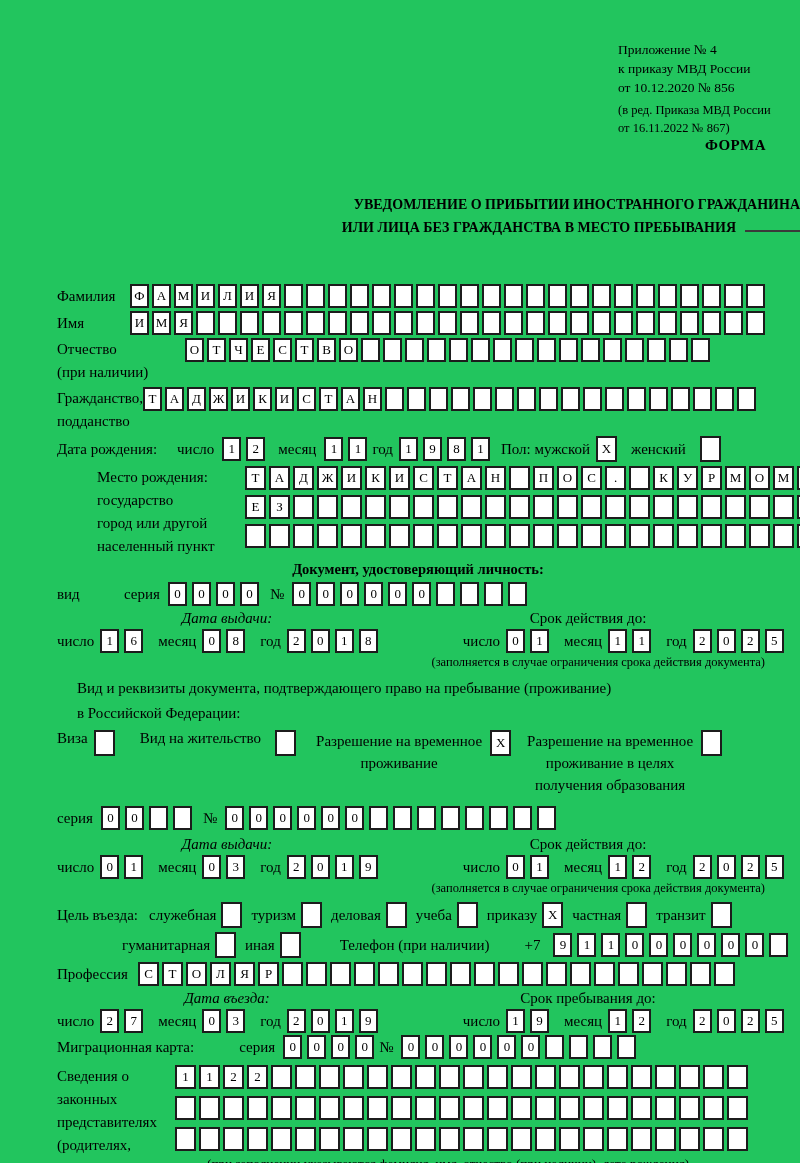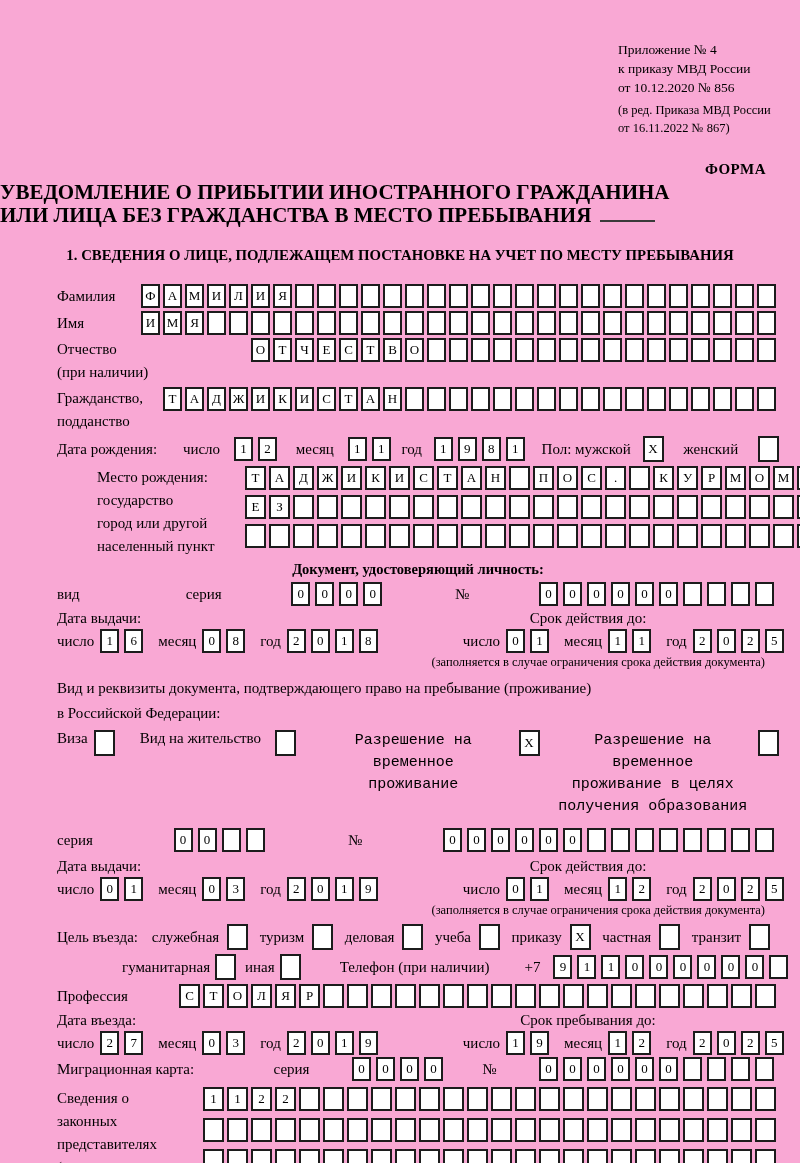--- a/index.html
+++ b/index.html
@@ -1,52 +1,52 @@
 <!DOCTYPE html>
 <html><head>
 <meta charset="utf-8">
 <style>
   html,body{margin:0;padding:0;background:#fff;}
-  .page{position:relative;width:800px;height:1163px;background:#f9a8d4;overflow:hidden;
+  .page{position:relative;width:800px;height:1163px;background:#22c55e;overflow:hidden;
         font-family:"Liberation Serif","DejaVu Serif",serif;color:#000;}
   
   .ref{position:absolute;left:618px;top:40px;font-size:13.5px;line-height:19px;}
   .ref .amend{margin-top:4px;font-size:12.5px;line-height:18px;}
-  .forma{position:absolute;top:161px;right:34px;font-weight:bold;font-size:15px;letter-spacing:.5px;}
-  .title{position:absolute;top:181px;left:0;width:100%;text-align:left;
-         font-weight:bold;font-size:21px;line-height:23px;}
+  .forma{position:absolute;top:137px;right:34px;font-weight:bold;font-size:15px;letter-spacing:.5px;}
+  .title{position:absolute;top:193px;left:0;width:100%;text-align:right;
+         font-weight:bold;font-size:14px;line-height:23px;}
   .blank-line{display:inline-block;width:55px;border-bottom:2px solid #3a3a3a;margin-left:9px;height:12px;}
   .sec1{position:absolute;top:247px;left:30px;width:740px;text-align:center;font-weight:bold;font-size:14.8px;}
   
   .content{position:absolute;left:57px;top:284px;width:722px;font-size:15px;}
-  .row{display:flex;align-items:center;margin-bottom:3px;justify-content:space-between;}
+  .row{display:flex;align-items:center;margin-bottom:3px;}
   .row.top{align-items:flex-start;}
   .lbl{flex-shrink:0;}
   .lblcol{flex-shrink:0;line-height:23px;}
   .w73{width:73px;} .w128{width:128px;} .w86{width:86px;} .w148{width:148px;margin-left:40px;} .w51{width:51px;} .w81{width:81px;} .w118{width:118px;}
   .cells{white-space:nowrap;display:inline-block;}
   .cell{display:inline-block;width:15px;height:20px;border:2px solid #1c1c1c;margin-right:3px;
         text-align:center;font-size:13px;line-height:20px;vertical-align:middle;background:#fff;}
   .wide .cell{width:17px;}
   .cb .cell{width:17px;height:22px;line-height:22px;margin-right:0;}
   .dcells .cell{margin-right:5px;}
   .cellcol .cells{display:block;margin-bottom:5px;}
   .center-bold{text-align:center;font-weight:bold;font-size:14.5px;margin:2px 0 4px 0;}
   .dhead{display:flex;margin-top:4px;}
-  .dh1{width:340px;text-align:left;}
+  .dh1{width:340px;text-align:center;font-style:italic;}
   .dh2{flex:1;text-align:center;}
   .drow{display:flex;align-items:center;margin:2px 0 2px 0;}
   .dgroup{display:flex;align-items:center;}
   .dgroup .dl{margin-right:6px;}
   .dgroup .cells{margin-right:10px;}
   .g2{margin-left:70px;}
   .note{text-align:right;font-size:12.5px;padding-right:14px;margin-bottom:6px;}
-  .intro{line-height:25px;}
+  .intro{line-height:25px;margin-left:20px;}
   .cbrow{display:flex;align-items:flex-start;margin:4px 0 10px 0;}
-  .cblbl{text-align:center;line-height:22px;font-family:Liberation Mono, monospace;}
+  .cblbl{text-align:center;line-height:22px;}
   .dl{white-space:nowrap;}
   .ml6{margin-left:6px;} .ml8{margin-left:8px;} .ml14{margin-left:14px;} .ml16{margin-left:16px;}
   .ml20{margin-left:20px;} .ml25{margin-left:25px;} .ml30{margin-left:30px;}
   .ml45{margin-left:45px;} .ml65{margin-left:65px;}
   .purpose .dl{margin-right:5px;}
   .purpose .cb{margin-right:9px;}
   .rep-note{font-size:13.2px;margin-left:150px;margin-top:2px;}
   .mb6{margin-bottom:6px;}
 </style>
 </head>
@@ -66,21 +66,20 @@
 
   <div class="forma">ФОРМА</div>
 
   <div class="title">
     <div>УВЕДОМЛЕНИЕ О ПРИБЫТИИ ИНОСТРАННОГО ГРАЖДАНИНА</div>
     <div>
       <span>ИЛИ ЛИЦА БЕЗ ГРАЖДАНСТВА В МЕСТО ПРЕБЫВАНИЯ</span><span class="blank-line"></span>
     </div>
   </div>
 
-  <div class="sec1">1. СВЕДЕНИЯ О ЛИЦЕ, ПОДЛЕЖАЩЕМ ПОСТАНОВКЕ НА УЧЕТ ПО МЕСТУ ПРЕБЫВАНИЯ</div>
 
   <div class="content">
 
     <div class="row">
       <div class="lbl w73">Фамилия</div>
       <div class="cells"><span class="cell">Ф</span><span class="cell">А</span><span class="cell">М</span><span class="cell">И</span><span class="cell">Л</span><span class="cell">И</span><span class="cell">Я</span><span class="cell"></span><span class="cell"></span><span class="cell"></span><span class="cell"></span><span class="cell"></span><span class="cell"></span><span class="cell"></span><span class="cell"></span><span class="cell"></span><span class="cell"></span><span class="cell"></span><span class="cell"></span><span class="cell"></span><span class="cell"></span><span class="cell"></span><span class="cell"></span><span class="cell"></span><span class="cell"></span><span class="cell"></span><span class="cell"></span><span class="cell"></span><span class="cell"></span></div>
     </div>
 
     <div class="row">
       <div class="lbl w73">Имя</div>

